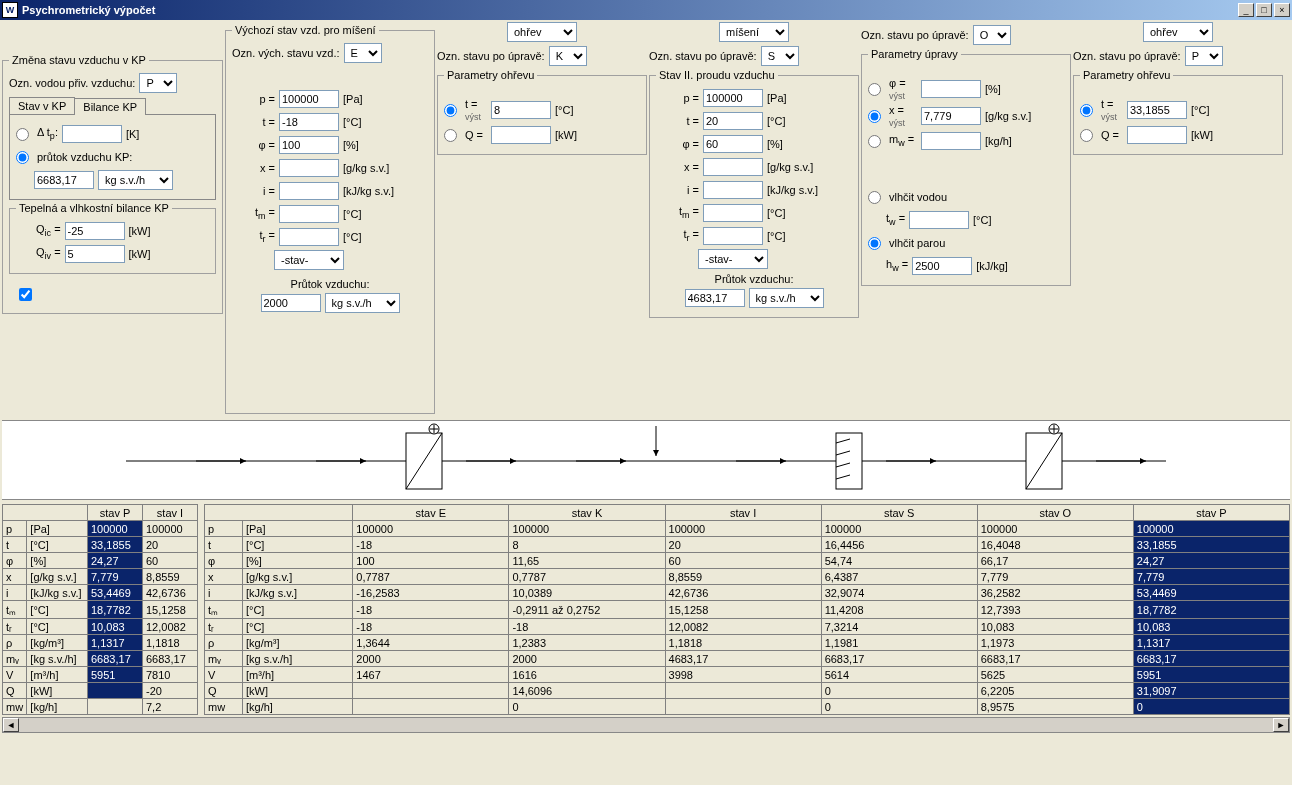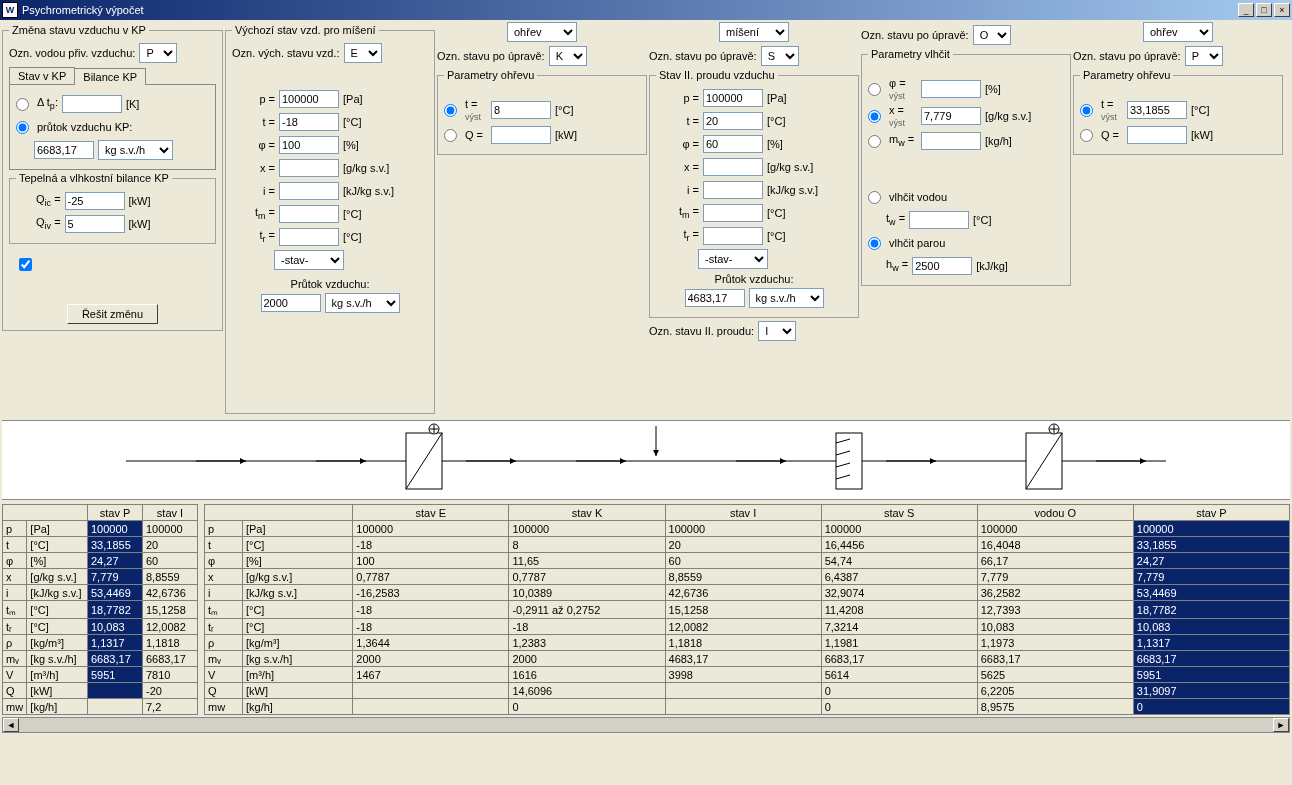--- a/index.html
+++ b/index.html
@@ -1,19 +1,19 @@
 <!DOCTYPE html>
 <html><head>
 <meta charset="utf-8">
 <style>
 * { box-sizing: border-box; margin: 0; padding: 0; }
 body { font-family: "MS Sans Serif", Tahoma, sans-serif; font-size: 11px; background: #ece9d8; color: #000; }
 .titlebar { background: linear-gradient(to right, #0a246a, #a6caf0); color: #fff; height: 20px; display: flex; align-items: center; padding: 0 2px; }
 .titlebar .ticon { width: 16px; height: 16px; background: #fff; color: #0a246a; display: inline-flex; align-items: center; justify-content: center; font-size: 9px; font-weight: bold; margin-right: 4px; border: 1px solid #000; }
-.titlebar .title { font-weight: normal; flex: 1; }
+.titlebar .title { font-weight: bold; flex: 1; }
 .titlebar .winbtns { display: flex; gap: 2px; }
 .titlebar .winbtn { width: 16px; height: 14px; background: #d4d0c8; border: 1px solid #fff; border-right-color: #404040; border-bottom-color: #404040; font-size: 9px; display: flex; align-items: center; justify-content: center; font-family: Arial; cursor: pointer; color:#000;}
 .main { padding: 2px; display: flex; flex-direction: column; height: 765px; }
 .top { display: flex; gap: 2px; }
 .col { background: #ece9d8; }
 fieldset { border: 1px solid #a0a0a0; padding: 4px 6px 6px 6px; margin: 2px 0; }
 legend { font-size: 11px; padding: 0 3px; }
 .row { display: flex; align-items: center; margin: 3px 0; gap: 4px; min-height: 20px;}
 .lbl { white-space: nowrap; }
 input.txt, select.sel { font-family: inherit; font-size: 11px; border: 1px solid #7f9db9; background: #fff; height: 18px; padding: 1px 2px; }
@@ -38,21 +38,21 @@
 .tables { display: flex; gap: 6px; margin-top: 4px; }
 table.data { border-collapse: collapse; font-size: 11px; }
 table.data th, table.data td { border: 1px solid #808080; padding: 1px 3px; height: 16px; text-align: left; white-space: nowrap;}
 table.data th { background: #ece9d8; font-weight: normal; text-align:center;}
 table.data td.lab { background: #ece9d8; }
 table.data td.hl { background: #0a246a; color: #fff; }
 .hscroll { height: 16px; background: #d4d0c8; border: 1px solid #888; margin-top: 2px; position: relative;}
 .hscroll .arrow { width: 16px; height: 14px; background: #d4d0c8; border: 1px solid #fff; border-right-color:#404040; border-bottom-color:#404040; position: absolute; top:0; display:flex;align-items:center;justify-content:center;font-size:9px;cursor:pointer;}
 .hscroll .arrow.left{left:0;} .hscroll .arrow.right{right:0;}
 .small{font-size:9px;color:#666;}
-.col1{width:221px;} .col2{width:210px;} .col3,.col4,.col5,.col6{width:210px;}
+.col1{width:221px;margin-top:30px;} .col2{width:210px;} .col3,.col4,.col5,.col6{width:210px;}
 .labcol{width:85px;}
 svg.flow{width:100%;height:80px;}
 </style>
 </head>
 <body>
 
 <div class="titlebar">
   <span class="ticon">W</span>
   <span class="title">Psychrometrický výpočet</span>
   <div class="winbtns">
@@ -101,23 +101,20 @@
 </div>
 <div class="row" style="padding-left:20px">
   <span class="lbl"><span>Q</span><span class="sub">iv</span> <span>=</span></span>
   <input class="txt" value="5" style="">
   <span class="unit">[kW]</span>
 </div>
 </fieldset>
 <div class="row" style="margin-top:10px;padding-left:10px">
   <input type="checkbox" class="chk" checked="" style="">
 </div>
-<div class="center" style="margin-top:30px">
-  <button class="btn">Řešit změnu</button>
-</div>
 </fieldset>
 </div>
 
 <div class="col col2">
 <fieldset style="height:390px">
 <legend>Výchozí stav vzd. pro míšení</legend>
 <div class="row">
   <span class="lbl">Ozn. vých. stavu vzd.:</span>
   <select class="sel sm"><option>E</option></select>
 </div>
@@ -245,33 +242,29 @@
             <span style="width:28px"></span>
             <select class="sel md"><option>-stav-</option></select>
             <span style="width:70px"></span>
           </div>
 <div class="center" style="margin-top:4px">Průtok vzduchu:</div>
 <div class="row" style="justify-content:center">
             <input class="txt" value="4683,17" style="">
             <select class="sel lg"><option>kg s.v./h</option></select>
           </div>
 </fieldset>
-<div class="row">
-  <span class="lbl">Ozn. stavu II. proudu:</span>
-  <select class="sel sm"><option>I</option></select>
-</div>
 </div>
 
 <div class="col col5">
 <div class="row">
   <span class="lbl">Ozn. stavu po úpravě:</span>
   <select class="sel sm"><option>O</option></select>
 </div>
 <fieldset>
-<legend>Parametry vlhčit</legend>
+<legend>Parametry úpravy</legend>
 <div style="height:10px"></div>
 <div class="row">
             <input type="radio" class="radio" style="">
             <span class="lbl" style="width:28px"><span>φ =</span><br><span class="small">výst</span></span>
             <input class="txt" style="">
             <span class="unit">[%]</span>
           </div>
 <div class="row">
             <input type="radio" class="radio" checked="" style="">
             <span class="lbl" style="width:28px"><span>x =</span><br><span class="small">výst</span></span>
@@ -457,21 +450,21 @@
         </tbody>
       </table>
 <table class="data" id="tbl2" style="flex:1">
         <tbody>
           <tr>
             <th colspan="2" style="width:95px"></th>
             <th style="width:100px">stav E</th>
             <th style="width:100px">stav K</th>
             <th style="width:100px">stav I</th>
             <th style="width:100px">stav S</th>
-            <th style="width:100px">vodou O</th>
+            <th style="width:100px">stav O</th>
             <th style="width:100px">stav P</th>
           </tr>
           <tr>
             <td class="lab" style="width:20px">p</td>
             <td class="lab" style="width:70px">[Pa]</td>
             <td class="">100000</td>
             <td class="">100000</td>
             <td class="">100000</td>
             <td class="">100000</td>
             <td class="">100000</td>

